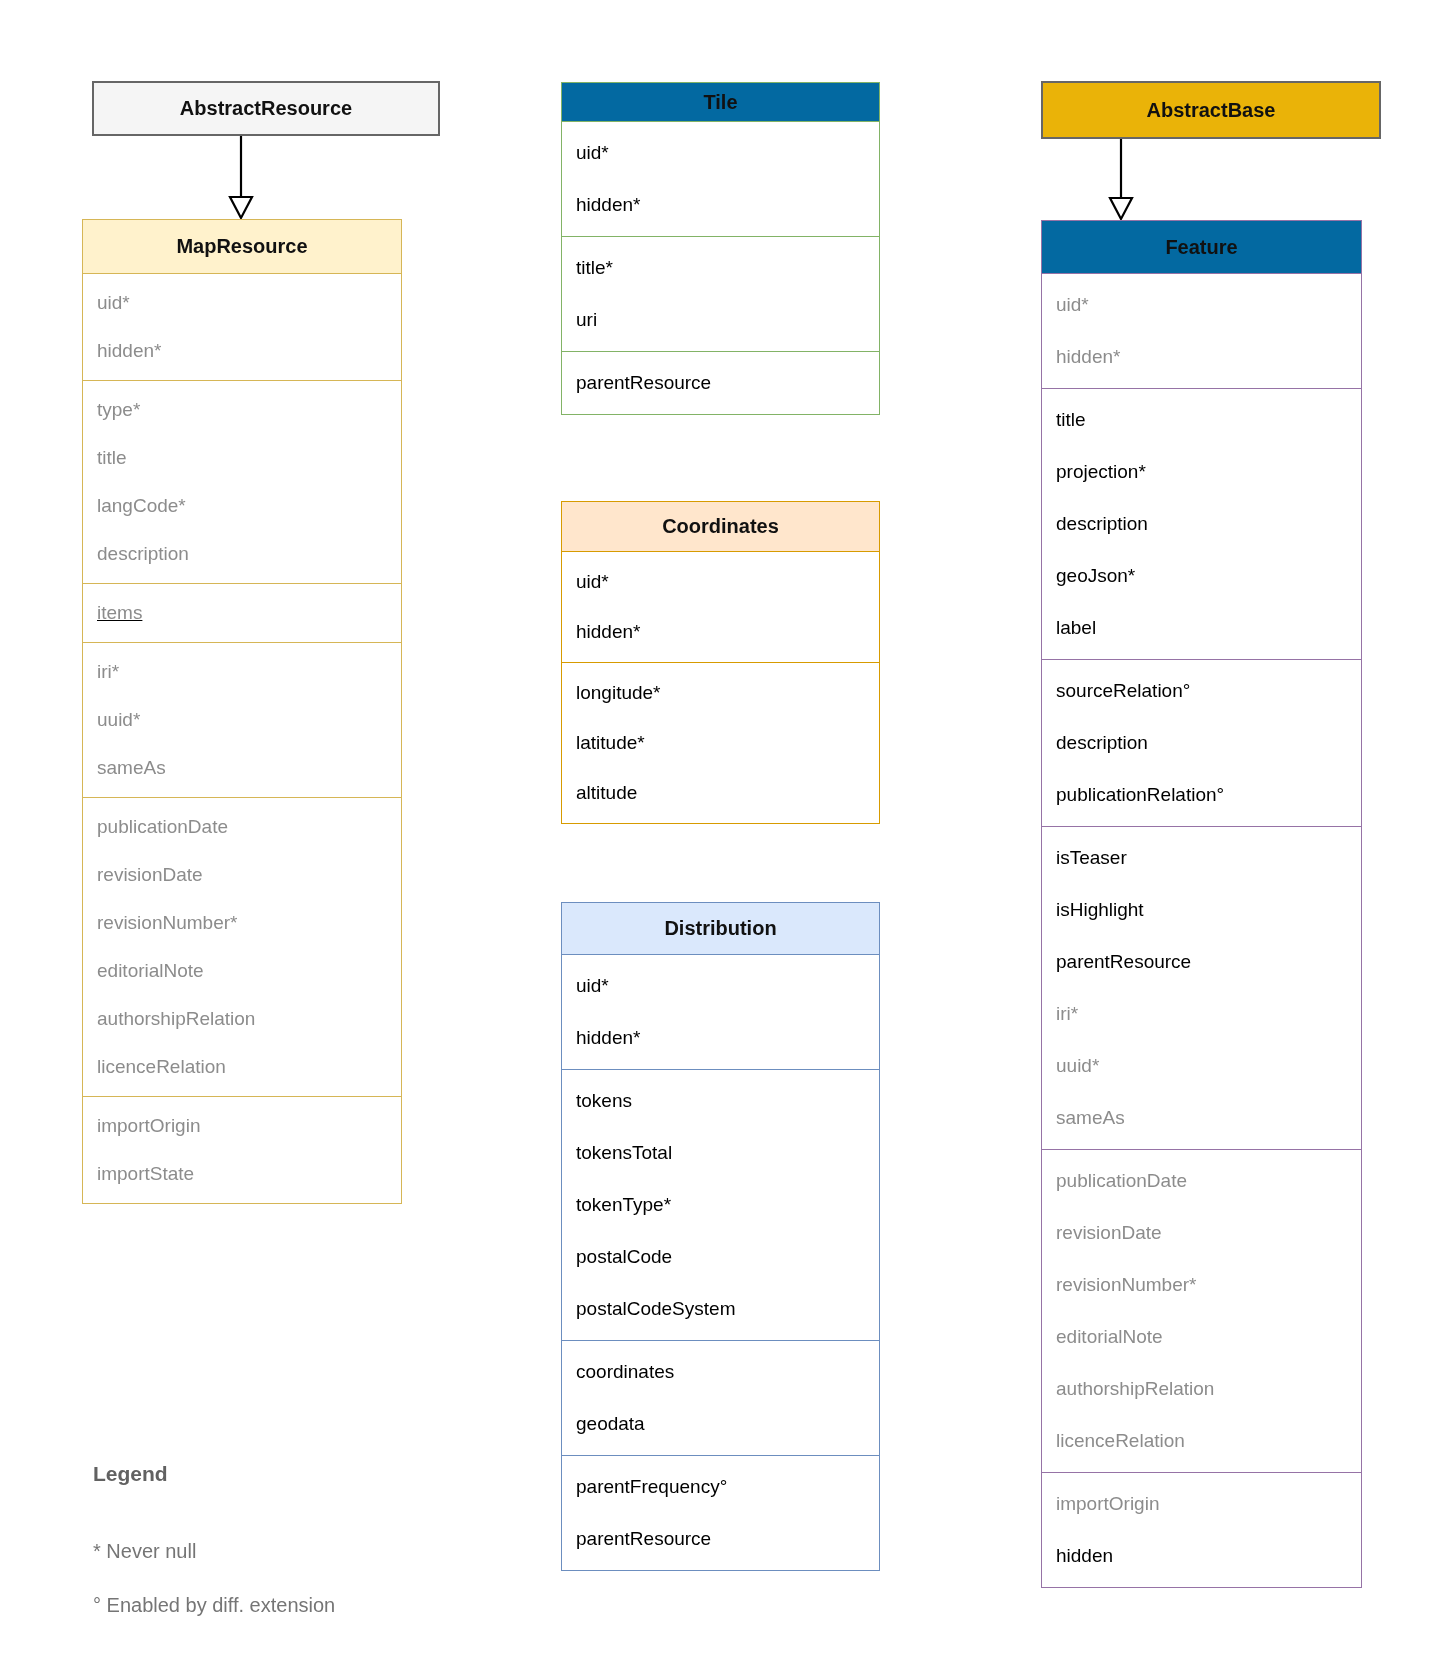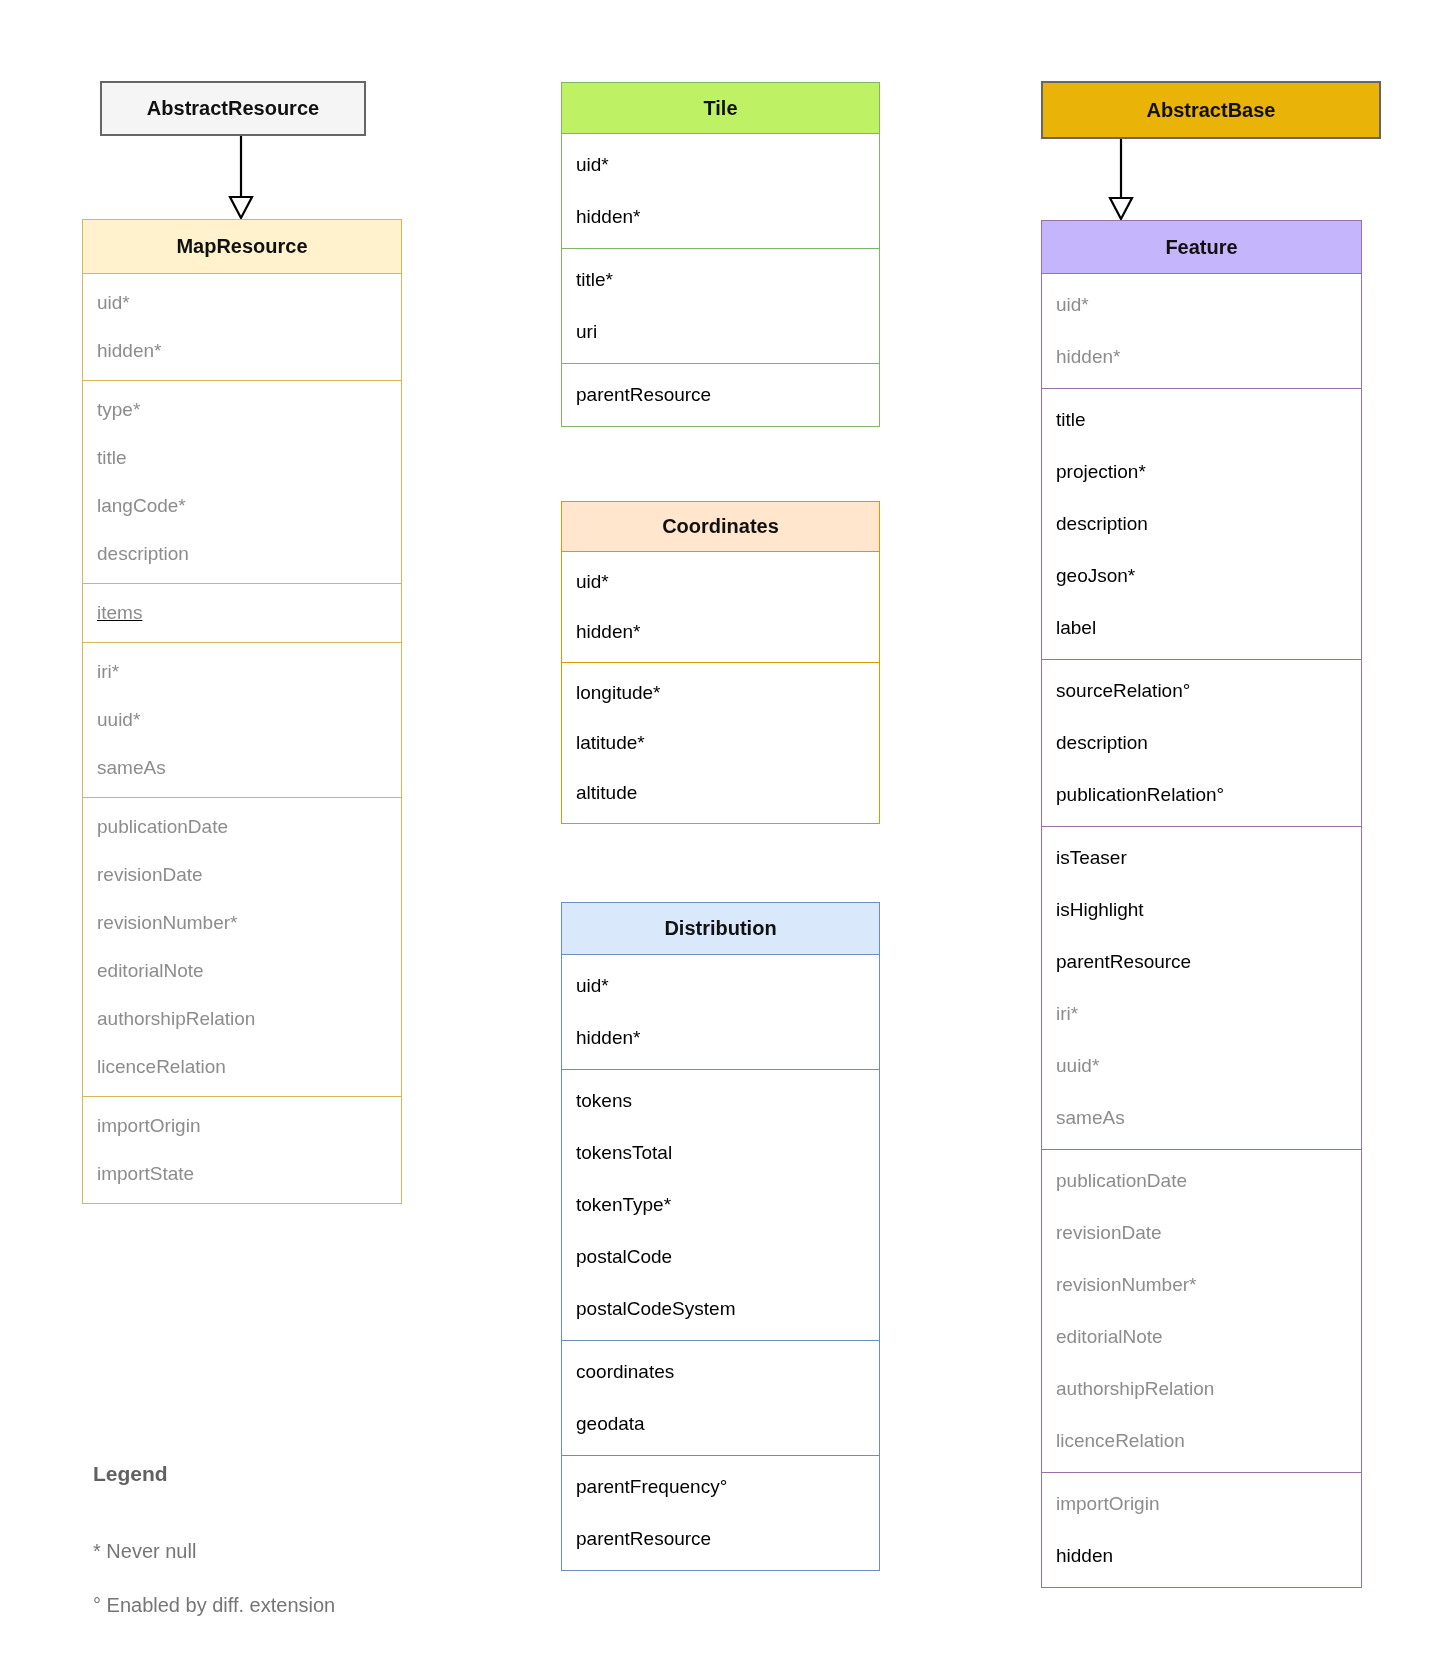--- a/index.html
+++ b/index.html
@@ -86,21 +86,21 @@
       <line x1="241" y1="132" x2="241" y2="197" stroke="#000000" stroke-width="2.2"></line>
       <polygon points="241,218 230,197 252,197" fill="#ffffff" stroke="#000000" stroke-width="2.2"></polygon>
     </g>
     <g>
       <line x1="1121" y1="132" x2="1121" y2="198" stroke="#000000" stroke-width="2.2"></line>
       <polygon points="1121,219 1110,198 1132,198" fill="#ffffff" stroke="#000000" stroke-width="2.2"></polygon>
     </g>
   </svg>
 
   <div id="boxes">
-      <div class="class-box abstract" style="left: 100px; top: 81px; width: 266px; border-color: rgb(102, 102, 102);">
+      <div class="class-box abstract" style="left: 92px; top: 81px; width: 348px; border-color: rgb(102, 102, 102);">
         <div class="class-header" style="height: 51px; background: rgb(245, 245, 245);">AbstractResource</div>
       </div>
       <div class="class-box" style="left: 82px; top: 219px; width: 320px; border-color: rgb(214, 182, 86);">
         <div class="class-header" style="height: 53px; background: rgb(255, 242, 204);">MapResource</div>
         <div class="class-section" style="border-top-color: rgb(214, 182, 86);">
           <div class="field-row muted" style="height: 48px;">uid*</div>
           <div class="field-row muted" style="height: 48px;">hidden*</div>
         </div>
         <div class="class-section" style="border-top-color: rgb(214, 182, 86);">
           <div class="field-row muted" style="height: 48px;">type*</div>
@@ -123,21 +123,21 @@
           <div class="field-row muted" style="height: 48px;">editorialNote</div>
           <div class="field-row muted" style="height: 48px;">authorshipRelation</div>
           <div class="field-row muted" style="height: 48px;">licenceRelation</div>
         </div>
         <div class="class-section" style="border-top-color: rgb(214, 182, 86);">
           <div class="field-row muted" style="height: 48px;">importOrigin</div>
           <div class="field-row muted" style="height: 48px;">importState</div>
         </div>
       </div>
       <div class="class-box" style="left: 561px; top: 82px; width: 319px; border-color: rgb(130, 179, 102);">
-        <div class="class-header" style="height: 50px; background: #bef264;">Tile</div>
+        <div class="class-header" style="height: 38px; background: #0369a1;">Tile</div>
         <div class="class-section" style="border-top-color: rgb(130, 179, 102);">
           <div class="field-row" style="height: 52px;">uid*</div>
           <div class="field-row" style="height: 52px;">hidden*</div>
         </div>
         <div class="class-section" style="border-top-color: rgb(130, 179, 102);">
           <div class="field-row" style="height: 52px;">title*</div>
           <div class="field-row" style="height: 52px;">uri</div>
         </div>
         <div class="class-section" style="border-top-color: rgb(130, 179, 102);">
           <div class="field-row" style="height: 52px;">parentResource</div>
@@ -174,21 +174,21 @@
         </div>
         <div class="class-section" style="border-top-color: rgb(108, 142, 191);">
           <div class="field-row" style="height: 52px;">parentFrequency°</div>
           <div class="field-row" style="height: 52px;">parentResource</div>
         </div>
       </div>
       <div class="class-box abstract" style="left: 1041px; top: 81px; width: 340px; border-color: rgb(102, 102, 102);">
         <div class="class-header" style="height: 54px; background: #eab308;">AbstractBase</div>
       </div>
       <div class="class-box" style="left: 1041px; top: 220px; width: 321px; border-color: rgb(150, 115, 166);">
-        <div class="class-header" style="height: 52px; background: #c4b5fd;">Feature</div>
+        <div class="class-header" style="height: 52px; background: #0369a1;">Feature</div>
         <div class="class-section" style="border-top-color: rgb(150, 115, 166);">
           <div class="field-row muted" style="height: 52px;">uid*</div>
           <div class="field-row muted" style="height: 52px;">hidden*</div>
         </div>
         <div class="class-section" style="border-top-color: rgb(150, 115, 166);">
           <div class="field-row" style="height: 52px;">title</div>
           <div class="field-row" style="height: 52px;">projection*</div>
           <div class="field-row" style="height: 52px;">description</div>
           <div class="field-row" style="height: 52px;">geoJson*</div>
           <div class="field-row" style="height: 52px;">label</div>

